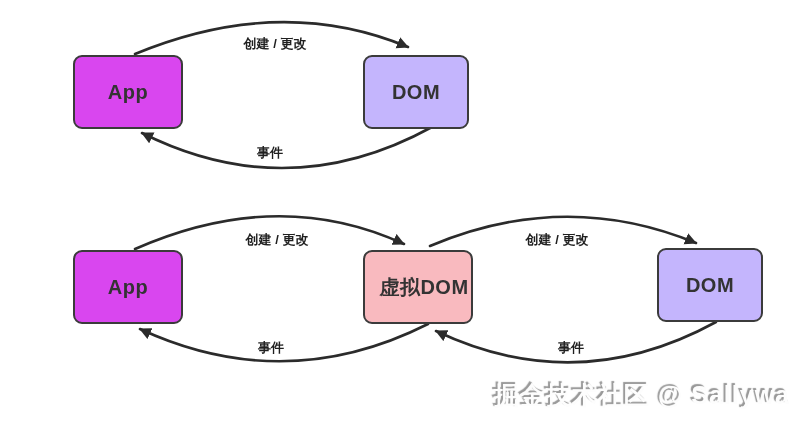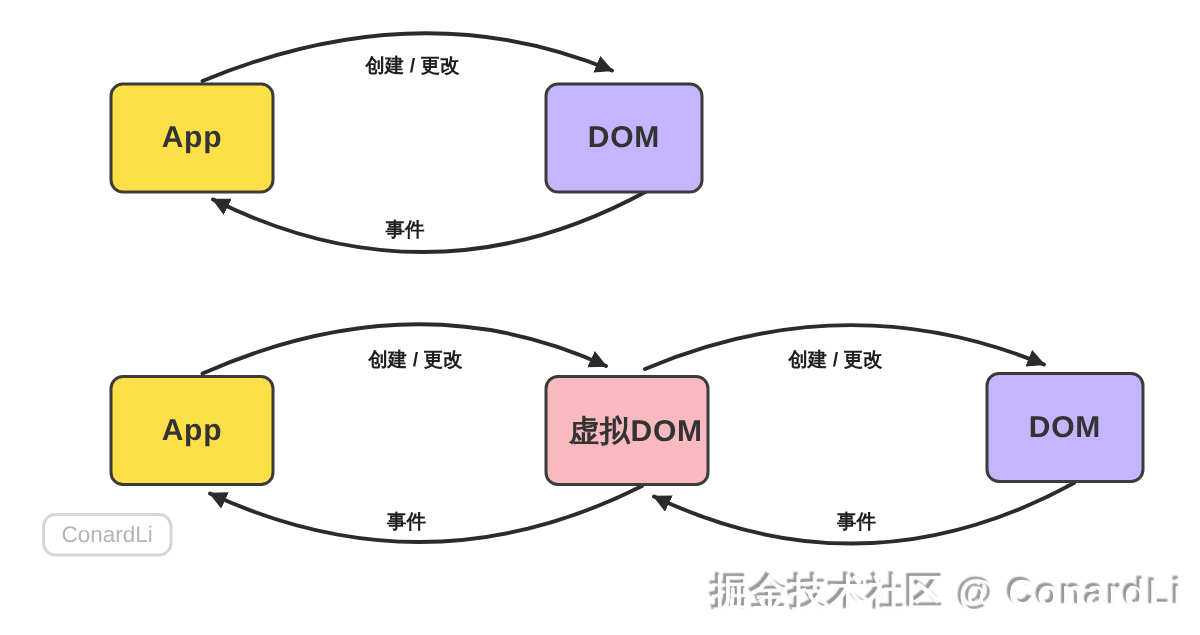--- a/index.html
+++ b/index.html
@@ -30,21 +30,21 @@
     display: flex;
     align-items: center;
     justify-content: center;
     border: 2.5px solid #3b3b3b;
     border-radius: 9px;
     font-size: 20px;
     font-weight: 600;
     color: #333333;
     letter-spacing: 0.5px;
   }
-  .node.app  { background: #fde047; }
+  .node.app  { background: #d946ef; }
   .node.dom  { background: #c4b5fd; }
   .node.vdom { background: #f9babf; padding-left: 12px; }
   .edge-label {
     position: absolute;
     z-index: 2;
     width: 200px;
     text-align: center;
     font-size: 13px;
     font-weight: 600;
     color: #1f1f1f;
@@ -119,16 +119,15 @@
 
   <div class="node app" id="node-bottom-app">App</div>
   <div class="node vdom" id="node-bottom-vdom">虚拟DOM</div>
   <div class="node dom" id="node-bottom-dom">DOM</div>
 
   <div class="edge-label" id="lbl-bl-create">创建 / 更改</div>
   <div class="edge-label" id="lbl-bl-event">事件</div>
   <div class="edge-label" id="lbl-br-create">创建 / 更改</div>
   <div class="edge-label" id="lbl-br-event">事件</div>
 
-  <div class="badge">ConardLi</div>
-  <div class="watermark">掘金技术社区 @ ConardLi</div>
+  <div class="watermark">掘金技术社区 @ Sallywa</div>
 
 </div>
 
 </body></html>

